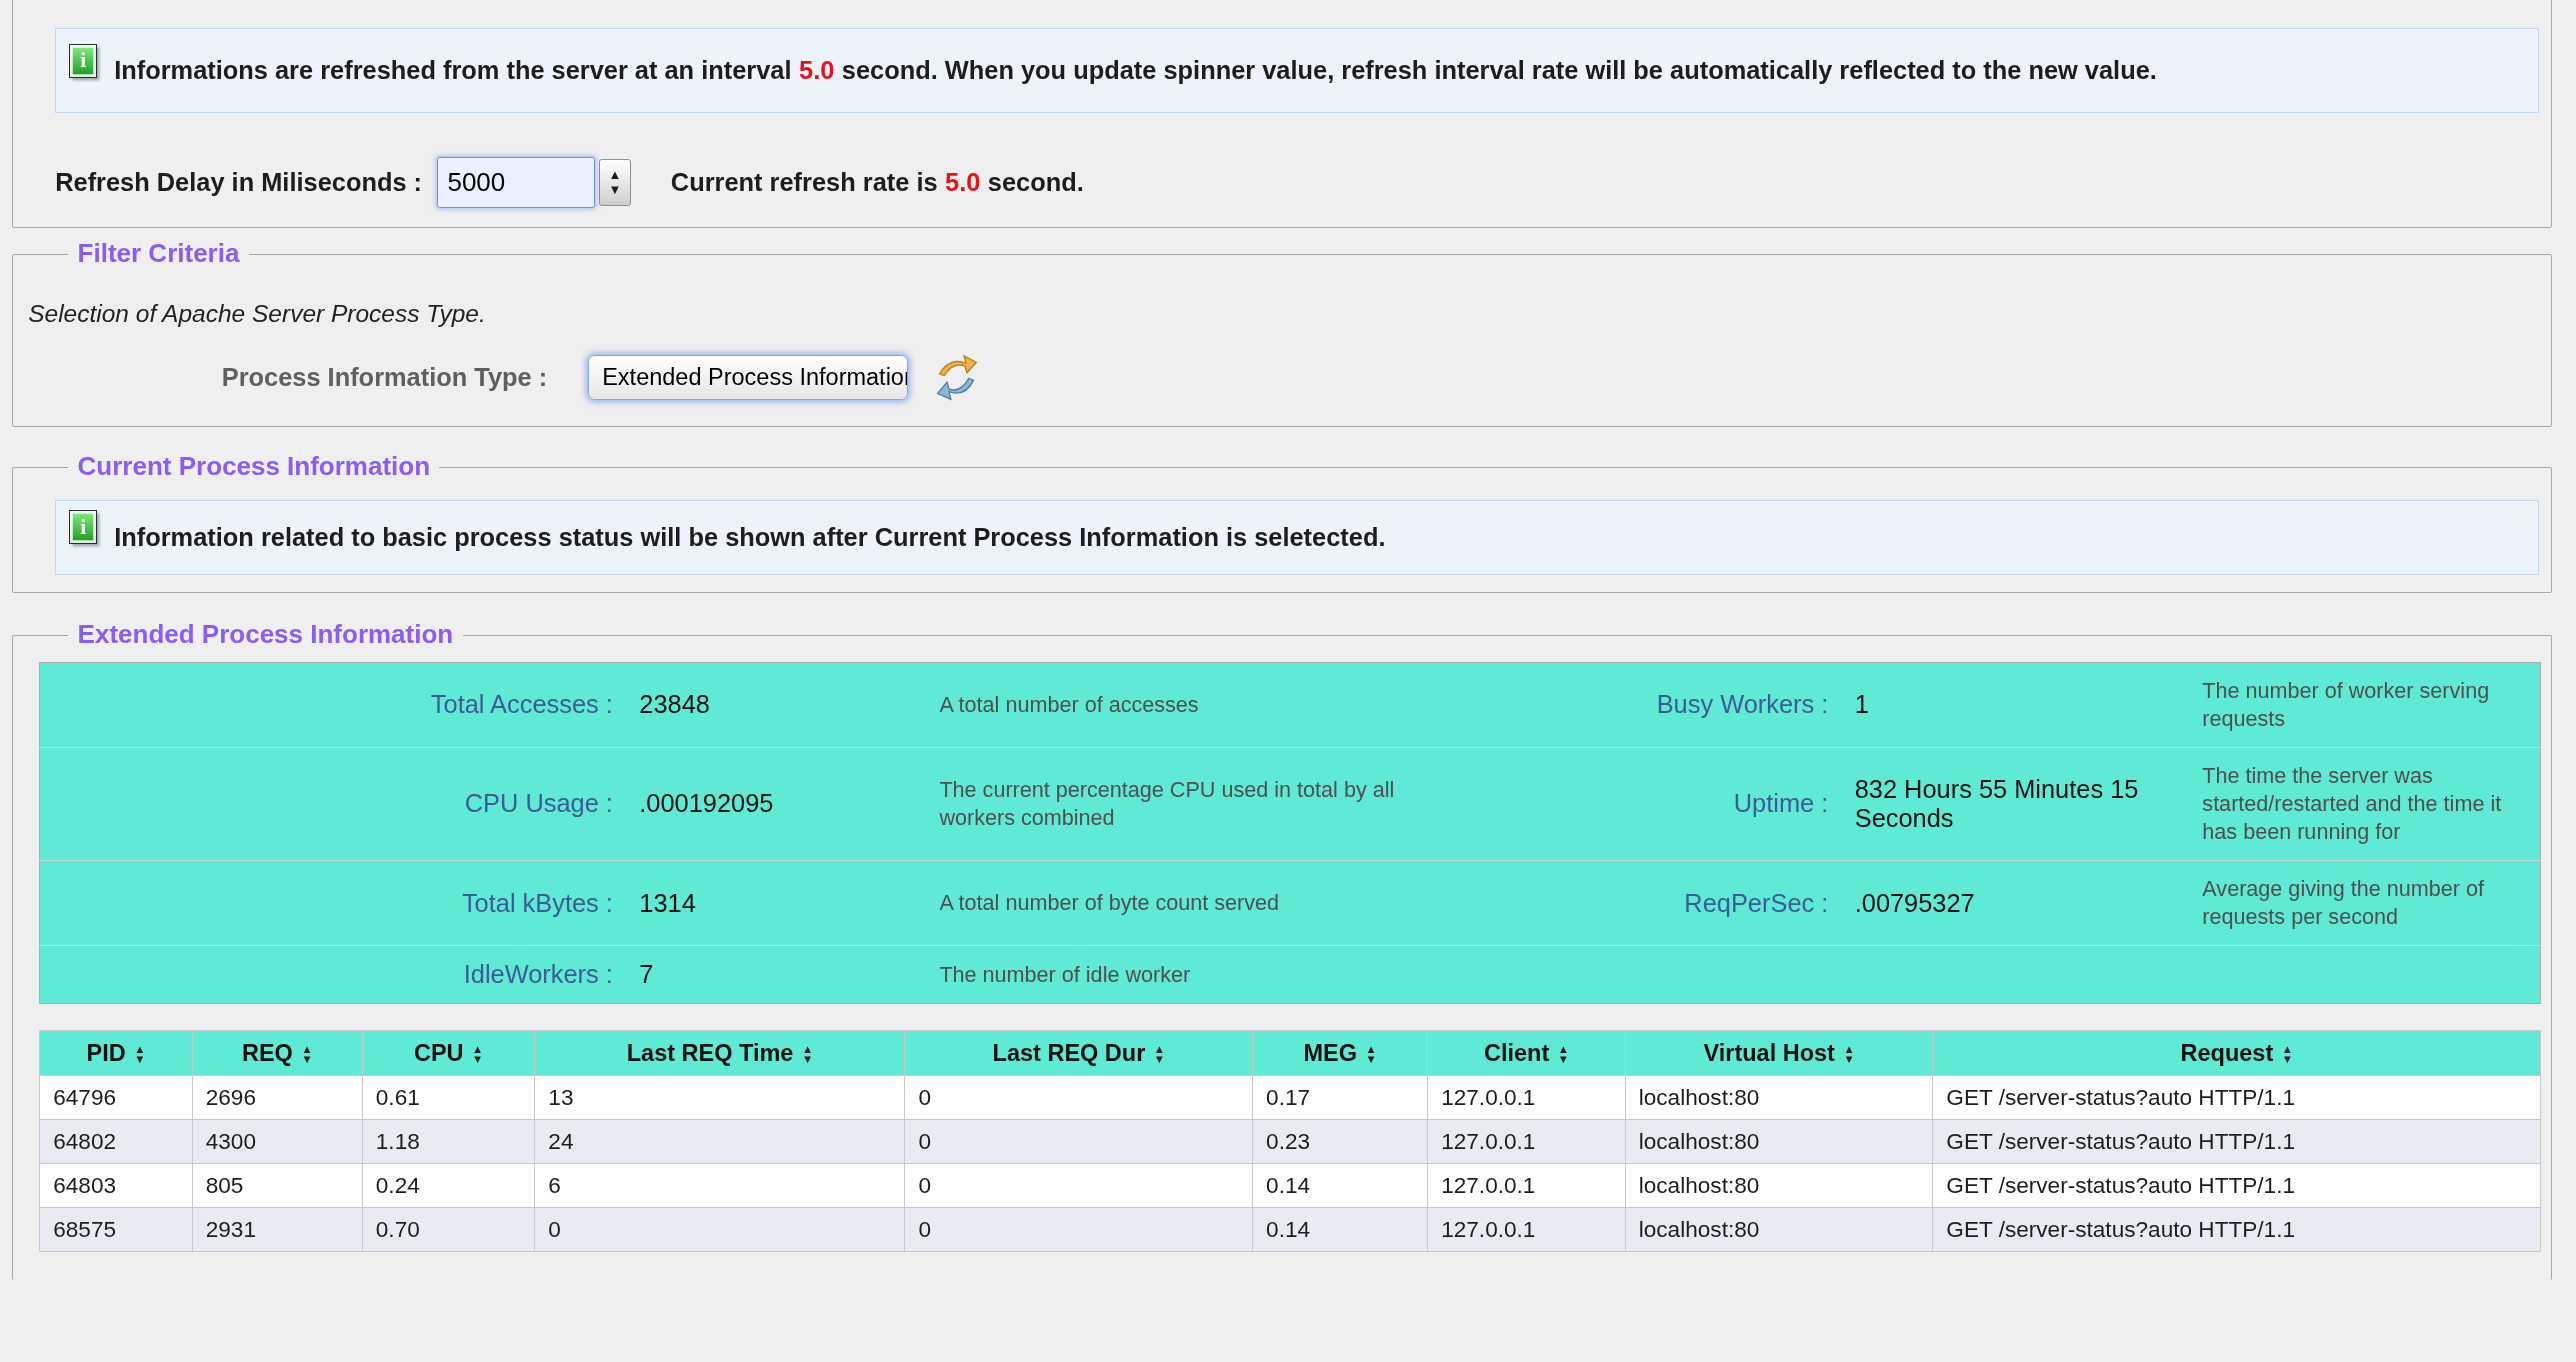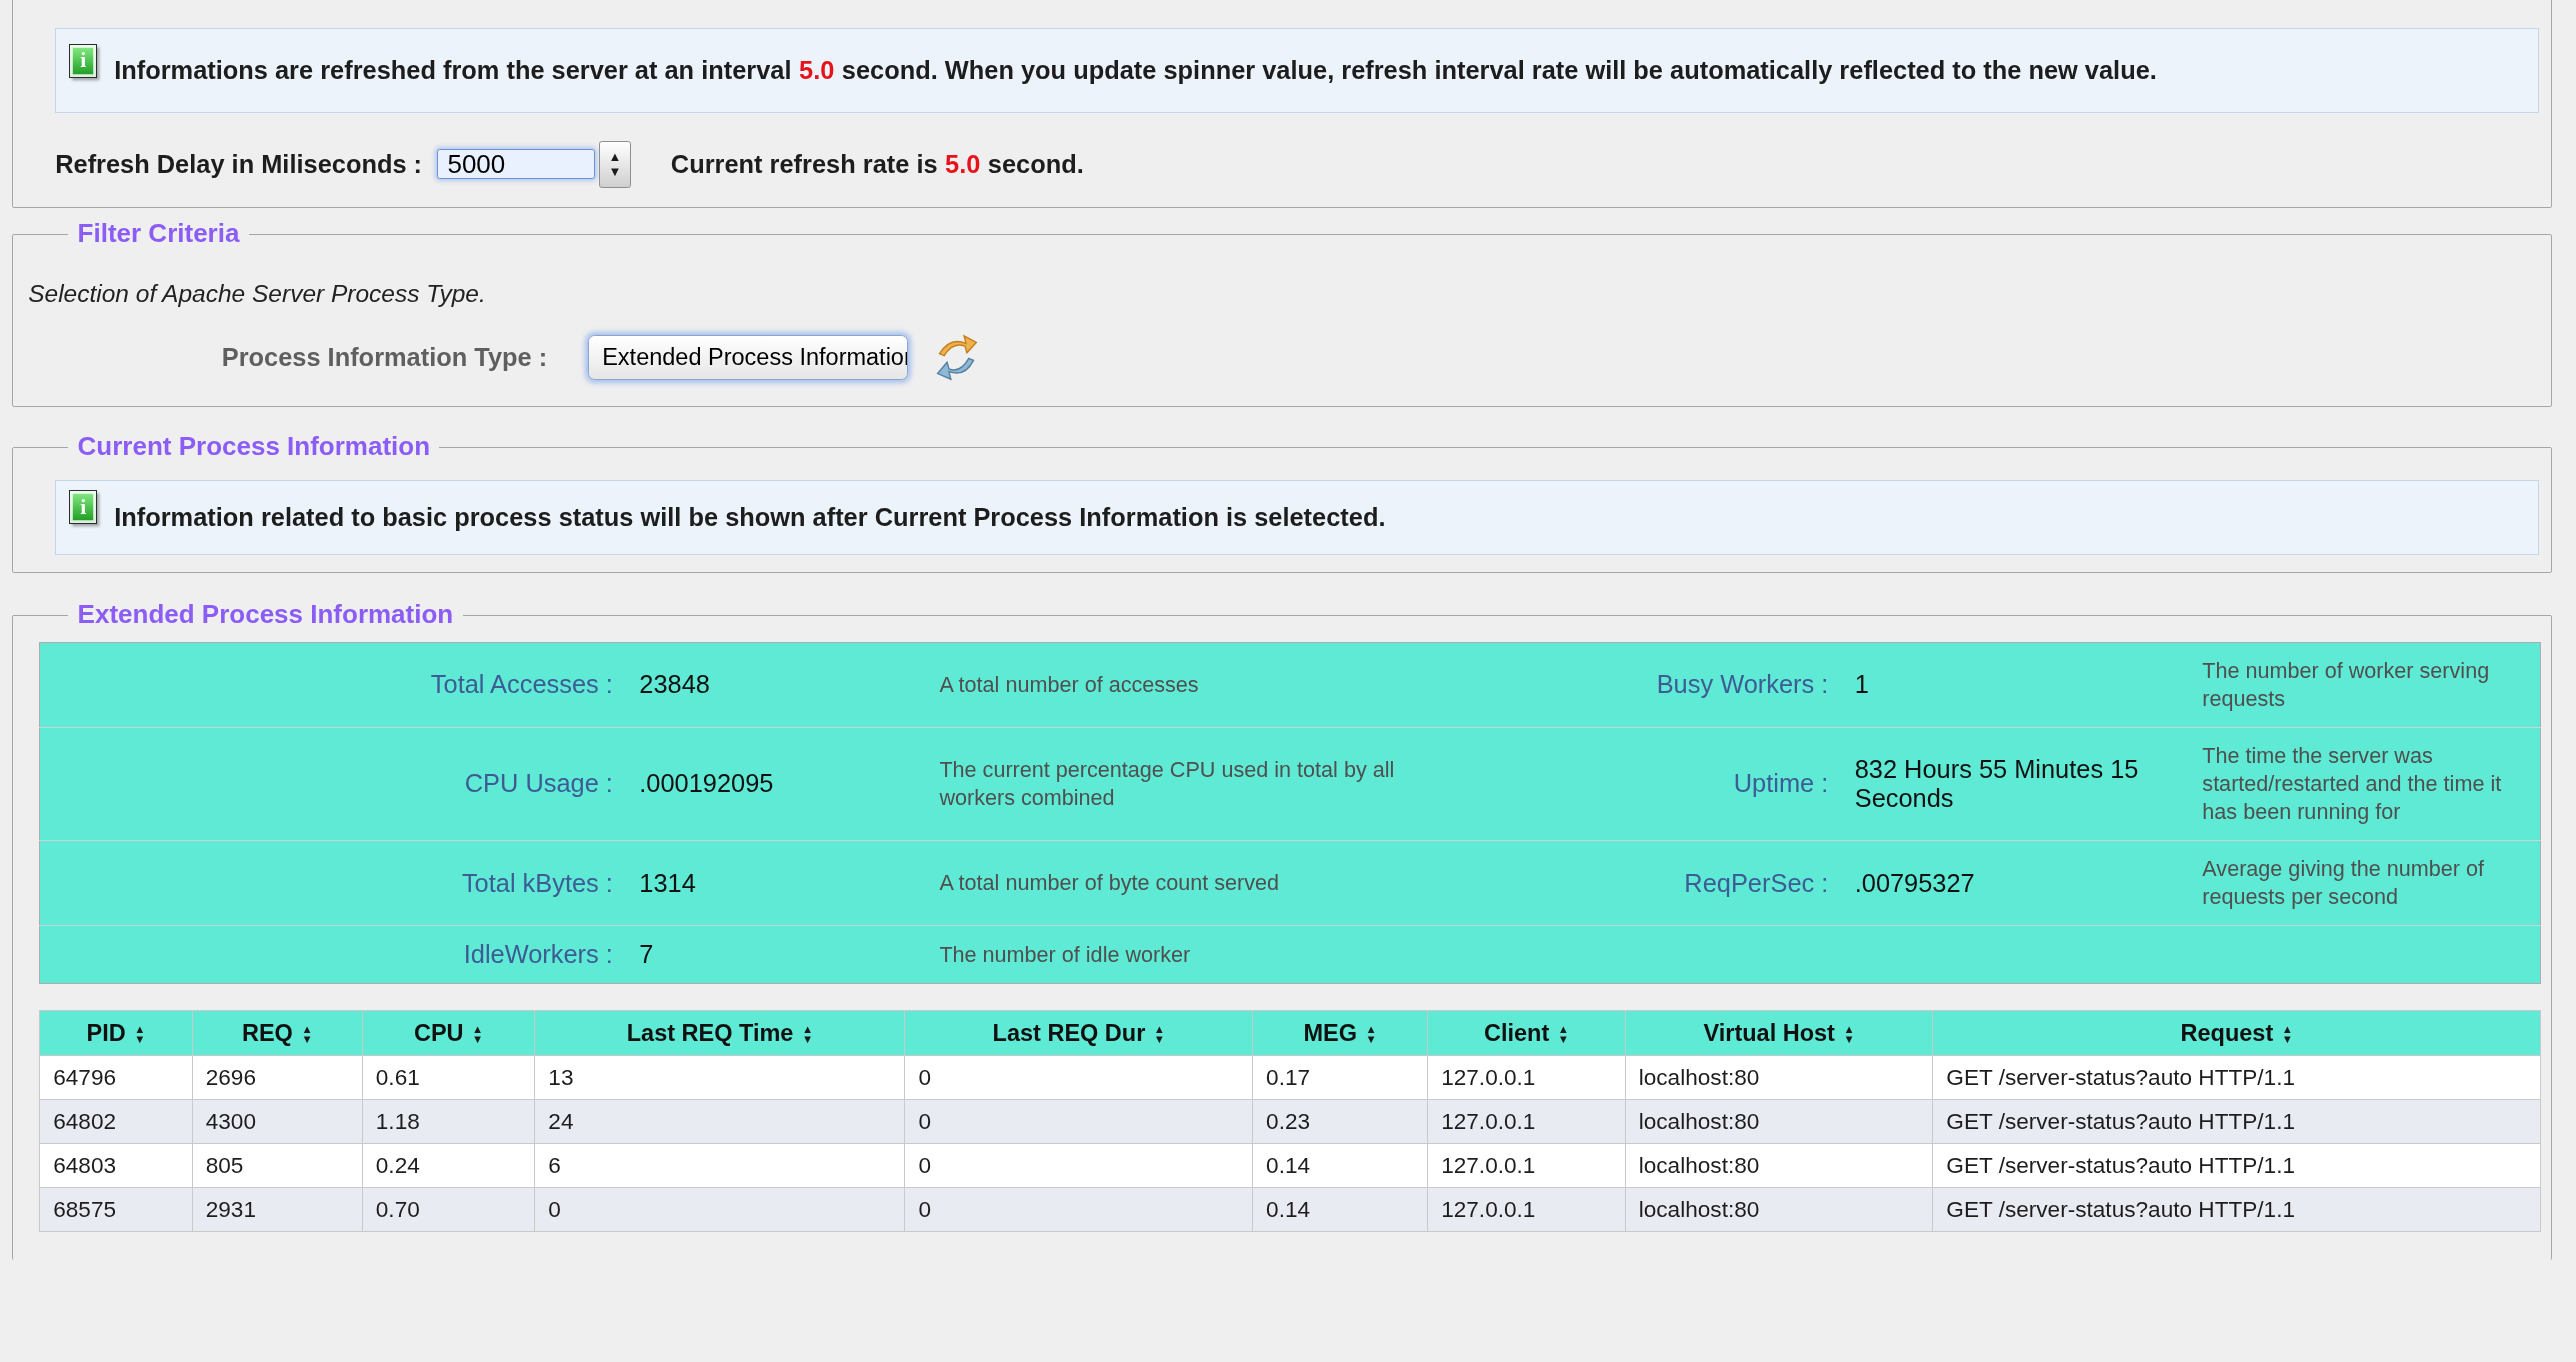--- a/index.html
+++ b/index.html
@@ -34,24 +34,24 @@
     width: 28px; height: 34px;
     background: linear-gradient(#8aef8a, #18981b);
     border: 1.9px solid #2c2c2c;
     box-shadow: 2.8px 2.8px 2.8px rgba(0,0,0,.35), inset 0 0 0 2.8px rgba(255,255,255,.85);
     color: #fff; display: flex; align-items: center; justify-content: center;
     font-family: "Liberation Serif", "DejaVu Serif", serif;
     font-weight: bold; font-size: 21.6px;
     align-self: flex-start; margin-top: 15px;
   }
   .red { color: #e8121a; margin: 0 7.5px; }
-  .delay-row { display: flex; align-items: center; margin-top: 28px; }
+  .delay-row { display: flex; align-items: center; margin-top: 44px; }
   .delay-label { font-weight: bold; font-size: 25.4px; margin-right: 15px; }
   .spin-input {
-    width: 158px; height: 30px;
+    width: 158px; height: 51px;
     background: #e9f1fe; border: 1.9px solid #6b93d8; border-radius: 2.8px;
     box-shadow: 0 0 4.7px 1.9px rgba(110,150,230,.45);
     font-size: 26px; font-family: inherit; padding: 0 0 0 9.4px; color: #000;
     outline: none;
   }
   .stepper {
     width: 32px; height: 47px; margin-left: 3.8px;
     border: 1.9px solid #8f8f8f; border-radius: 2.8px;
     background: linear-gradient(#ffffff, #cfcfcf);
     display: flex; flex-direction: column; align-items: center; justify-content: center; gap: 3.8px;

